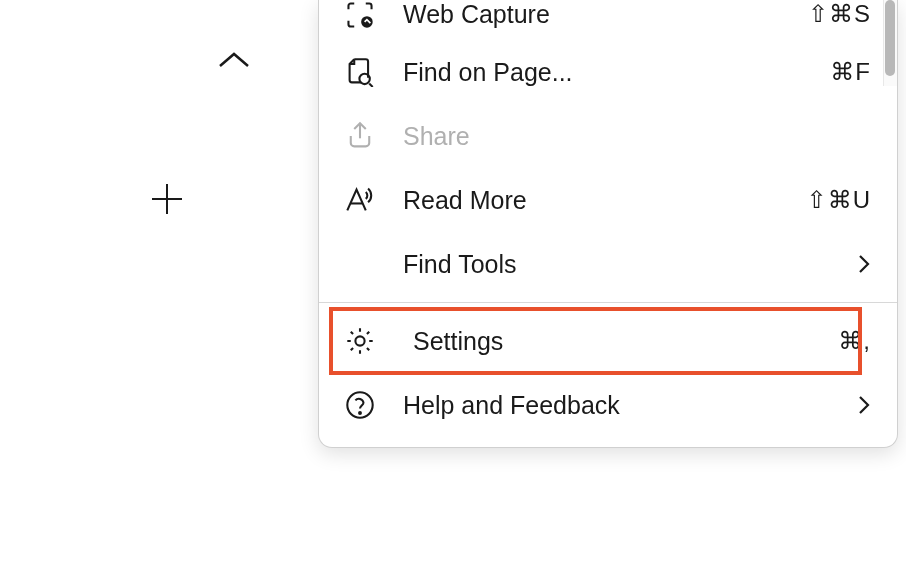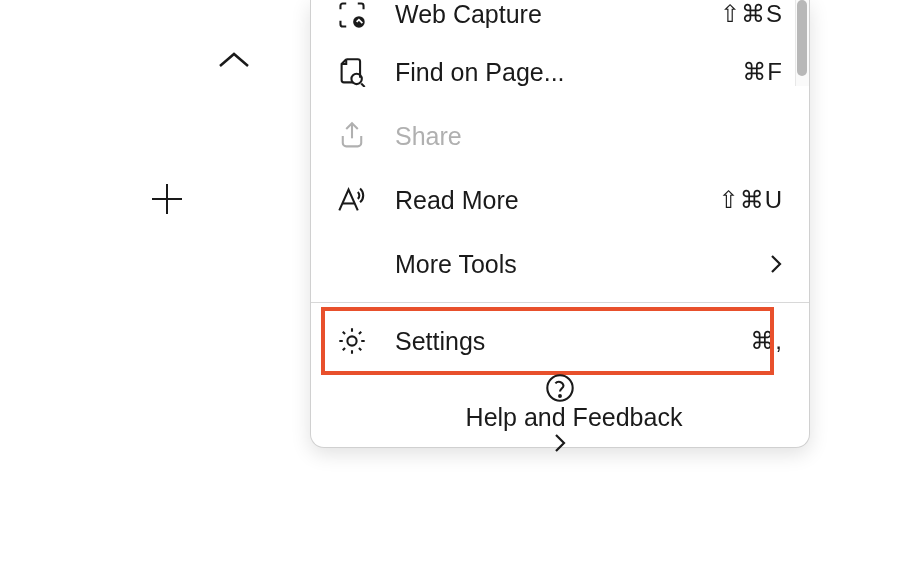--- a/index.html
+++ b/index.html
@@ -20,23 +20,23 @@
     }
     .bg-plus {
       position: absolute;
       left: 150px;
       top: 182px;
       width: 34px;
       height: 34px;
     }
     .menu {
       position: absolute;
-      left: 310px;
+      left: 318px;
       top: 0;
-      width: 500px;
+      width: 580px;
       background: #fff;
       border: 1px solid #d0d0d0;
       border-top: none;
       border-radius: 0 0 14px 14px;
       box-shadow: 0 6px 20px rgba(0,0,0,0.12);
     }
     .scrollbar-track {
       position: absolute;
       right: 0;
       top: 0;
@@ -174,43 +174,43 @@
         <path d="M18 6 a4 4 0 0 1 0 6"></path>
         <path d="M20 3 a8 8 0 0 1 0 12"></path>
       </svg>
     </span>
     <span class="label">Read More</span>
     <span class="shortcut">⇧⌘U</span>
   </div>
 
   <div class="menu-item">
     <span class="icon-wrap"></span>
-    <span class="label">More Tools</span>
+    <span class="label">Find Tools</span>
     <span class="chevron-right">
       <svg viewBox="0 0 14 22" fill="none" stroke="#1a1a1a" stroke-width="2.2">
         <polyline points="3,3 11,11 3,19"></polyline>
       </svg>
     </span>
   </div>
 
   <div class="divider"></div>
 
-  <div class="menu-item" style="position:relative;">
+  <div class="menu-item" style="position:relative;gap:10px;">
     <div class="highlight-box"></div>
     <span class="icon-wrap">
       <svg viewBox="0 0 26 26" fill="none" stroke="#1a1a1a" stroke-width="1.8">
         <circle cx="13" cy="13" r="4"></circle>
         <path d="M13 2 v3 M13 21 v3 M2 13 h3 M21 13 h3 M5 5 l2 2 M19 19 l2 2 M21 5 l-2 2 M5 21 l2 -2"></path>
       </svg>
     </span>
     <span class="label">Settings</span>
     <span class="shortcut">⌘,</span>
   </div>
 
-  <div class="menu-item" style="margin-bottom:10px;flex-direction:column;">
+  <div class="menu-item" style="margin-bottom:10px;">
     <span class="icon-wrap">
       <svg viewBox="0 0 26 26" fill="none" stroke="#1a1a1a" stroke-width="1.8">
         <circle cx="13" cy="13" r="11"></circle>
         <path d="M9 9 a4 4 0 0 1 7 2 c0 2 -3 3 -3 5"></path>
         <circle cx="13" cy="20" r="0.8" fill="#1a1a1a"></circle>
       </svg>
     </span>
     <span class="label">Help and Feedback</span>
     <span class="chevron-right">
       <svg viewBox="0 0 14 22" fill="none" stroke="#1a1a1a" stroke-width="2.2">

